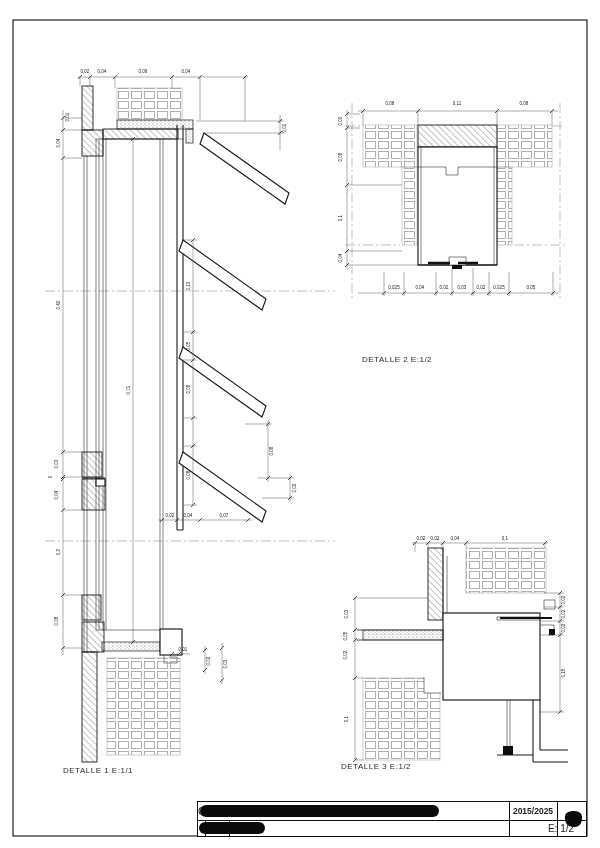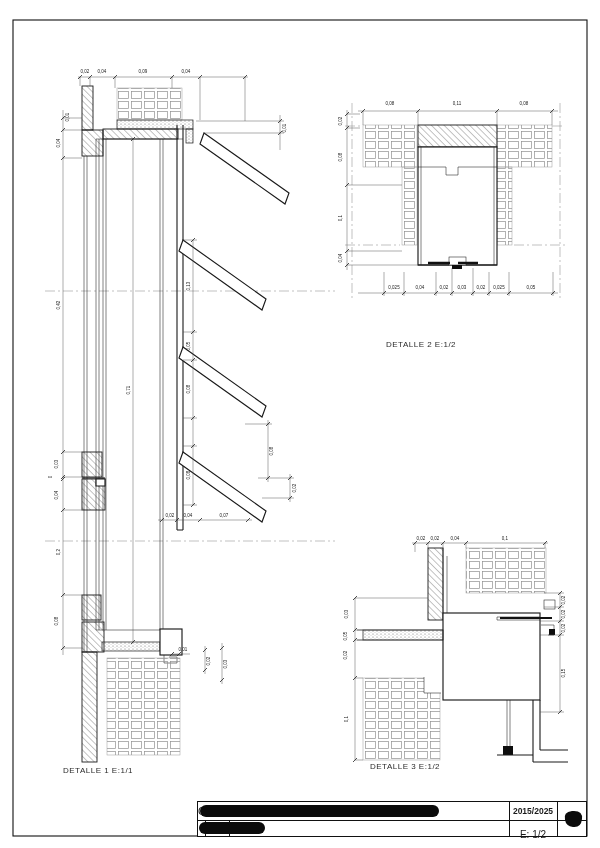--- a/index.html
+++ b/index.html
@@ -22,21 +22,21 @@
   .dim{position:absolute;font-size:4.5px;line-height:1;color:#222;white-space:nowrap;
        transform:translate(-50%,-50%);}
   
   .caption{position:absolute;font-size:8px;letter-spacing:0.5px;color:#2a2a2a;}
   
   #titleblock{position:absolute;left:197px;top:801px;width:390px;height:36px;
               border:1.2px solid #111;box-sizing:border-box;background:#fff;}
   .tb-line{position:absolute;background:#111;}
   .tb-text{position:absolute;display:flex;align-items:center;justify-content:center;}
   .tb-year{left:311px;top:0;width:48px;height:18px;font-size:8.5px;font-weight:600;}
-  .tb-scale{left:311px;top:18px;width:48px;height:28px;font-size:10px;}
+  .tb-scale{left:311px;top:18px;width:48px;height:17px;font-size:10px;padding-left:28px;}
   .tb-title{left:73px;top:18px;height:17px;font-size:10.5px;letter-spacing:0.8px;
             display:flex;align-items:center;}
   .redact{position:absolute;background:#0b0b0b;border-radius:6px;}
 </style>
 </head>
 <body>
 
 <div class="page">
 
   <svg width="600" height="848" viewBox="0 0 600 848">
@@ -218,22 +218,22 @@
       <span class="dim" style="left: 346px; top: 636px; transform: translate(-50%, -50%) rotate(-90deg);">0,05</span>
       <span class="dim" style="left: 346px; top: 655px; transform: translate(-50%, -50%) rotate(-90deg);">0,02</span>
       <span class="dim" style="left: 347px; top: 719px; transform: translate(-50%, -50%) rotate(-90deg);">0,1</span>
       <span class="dim" style="left: 564px; top: 600px; transform: translate(-50%, -50%) rotate(-90deg);">0,02</span>
       <span class="dim" style="left: 564px; top: 614px; transform: translate(-50%, -50%) rotate(-90deg);">0,02</span>
       <span class="dim" style="left: 564px; top: 628px; transform: translate(-50%, -50%) rotate(-90deg);">0,02</span>
       <span class="dim" style="left: 564px; top: 673px; transform: translate(-50%, -50%) rotate(-90deg);">0,15</span>
     </div>
 
   <div class="caption" style="left:63px;top:766px;">DETALLE 1 E:1/1</div>
-  <div class="caption" style="left:362px;top:340px;margin-left:24px;">DETALLE 2 E:1/2</div>
-  <div class="caption" style="left:370px;top:762px;">DETALLE 3 E:1/2</div>
+  <div class="caption" style="left:362px;top:355px;">DETALLE 2 E:1/2</div>
+  <div class="caption" style="left:341px;top:762px;">DETALLE 3 E:1/2</div>
 
   <div id="titleblock">
     <div class="tb-line" style="left:0;top:17.5px;width:388px;height:1px;"></div>
     <div class="tb-line" style="left:311px;top:0;width:1px;height:34px;"></div>
     <div class="tb-line" style="left:359px;top:0;width:1px;height:34px;"></div>
     <div class="tb-line" style="left:7px;top:18px;width:1px;height:16px;"></div>
     <div class="tb-line" style="left:31px;top:18px;width:1px;height:16px;"></div>
 
     <div class="tb-text tb-year">2015/2025</div>
     <div class="tb-text tb-scale">E: 1/2</div>

